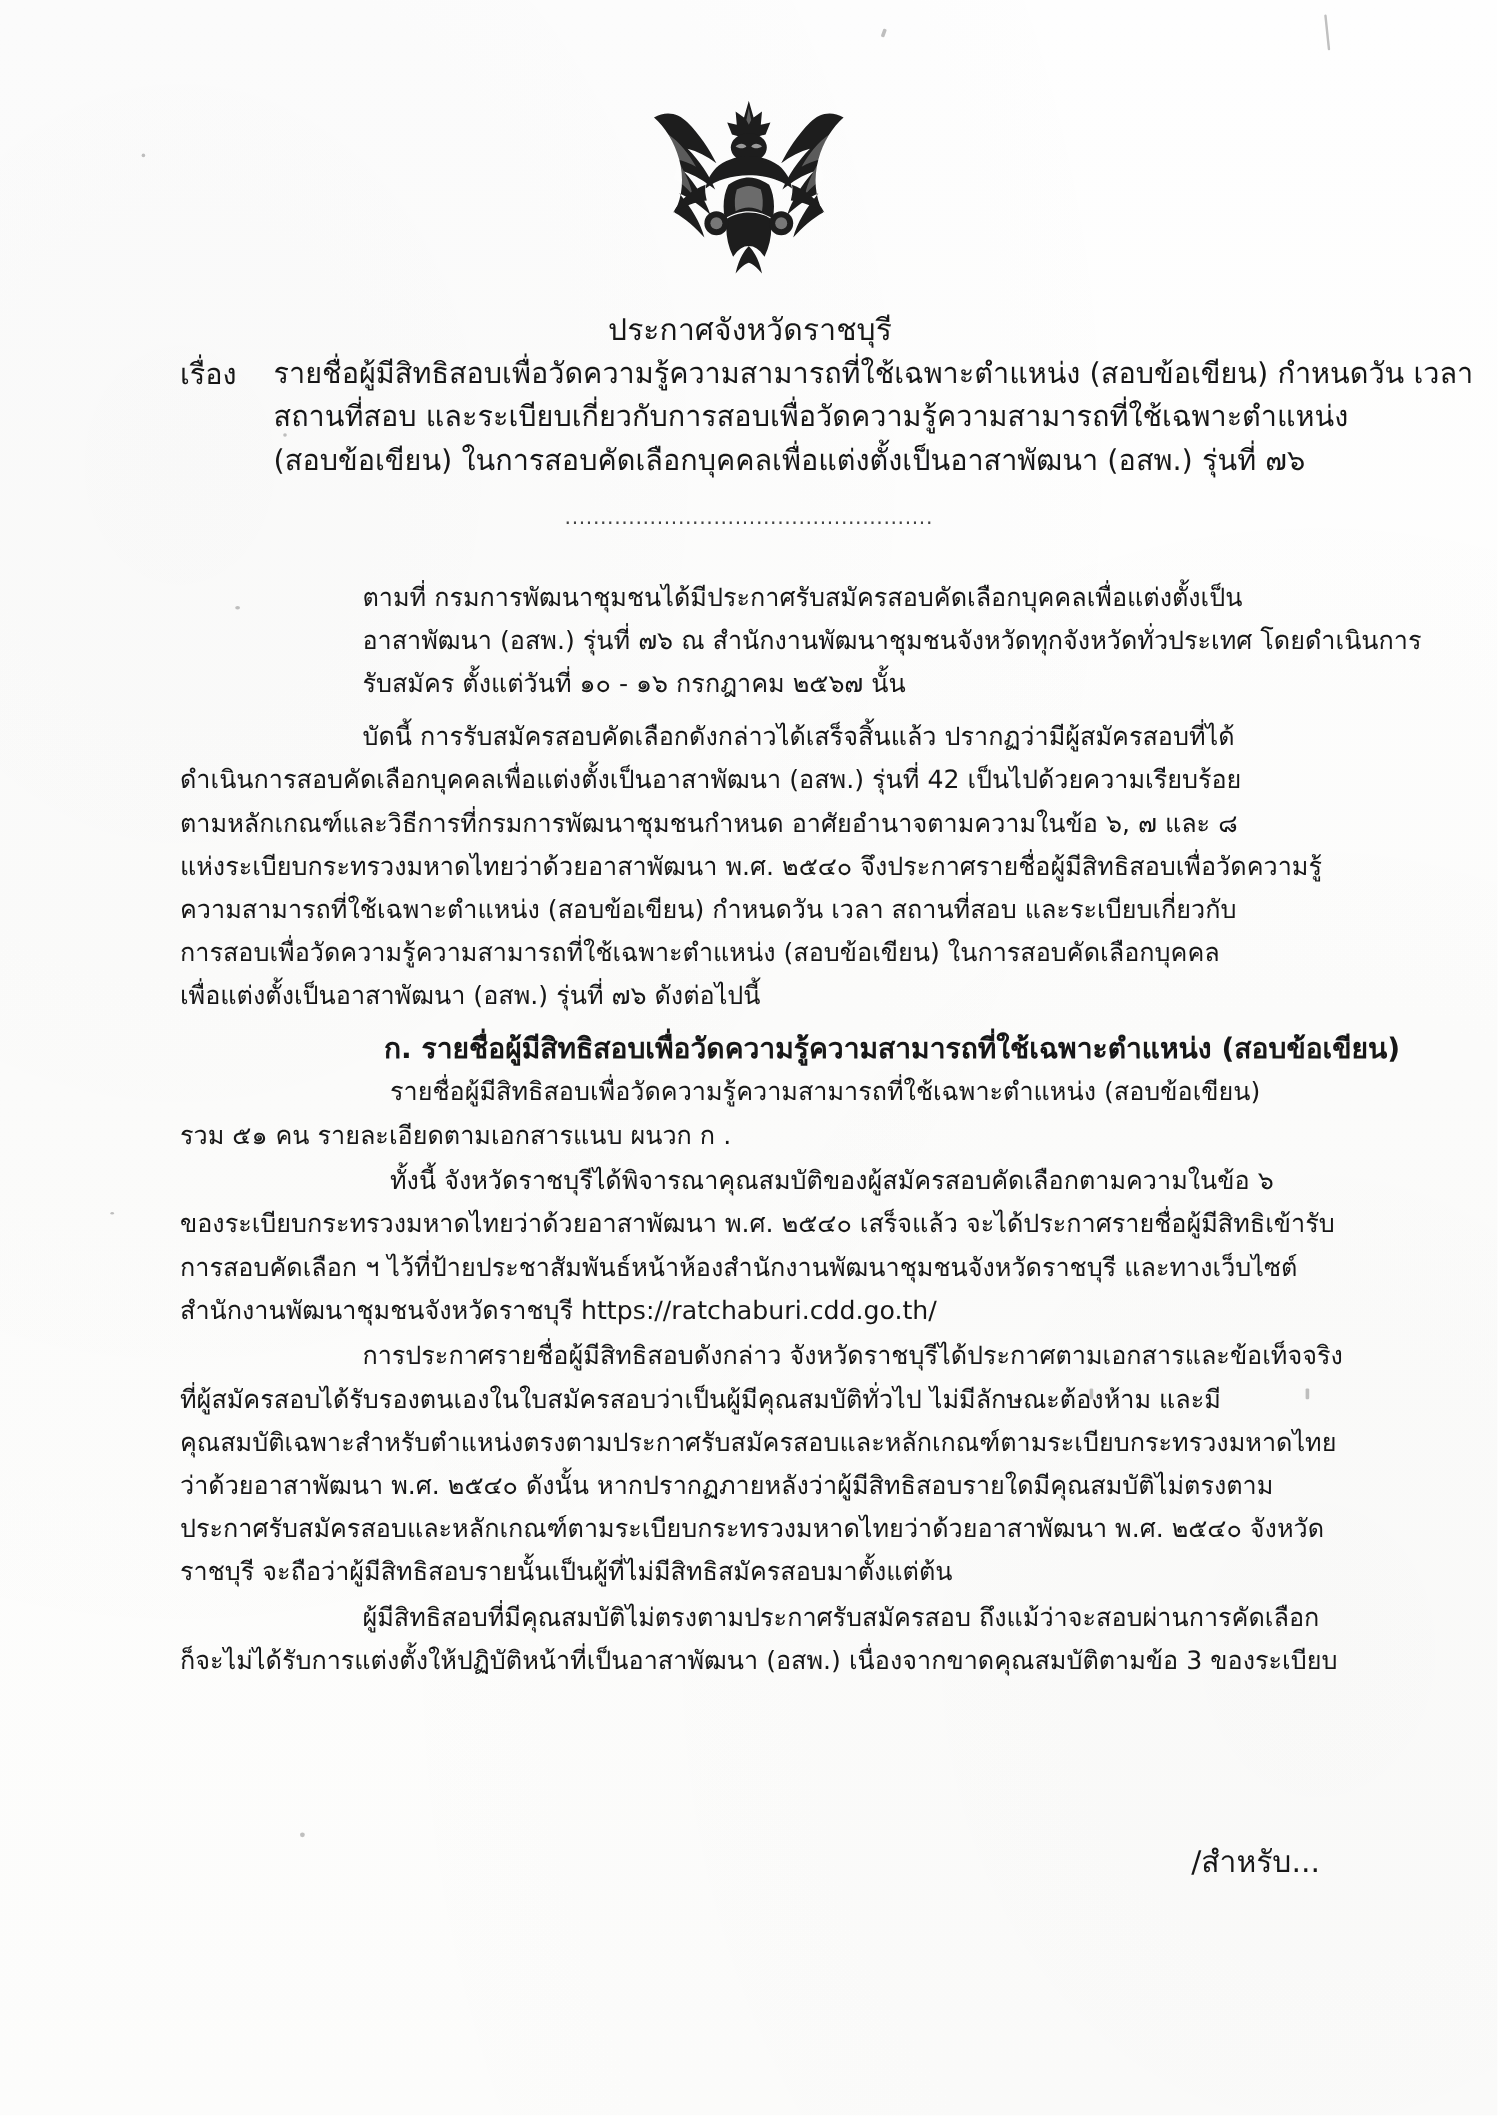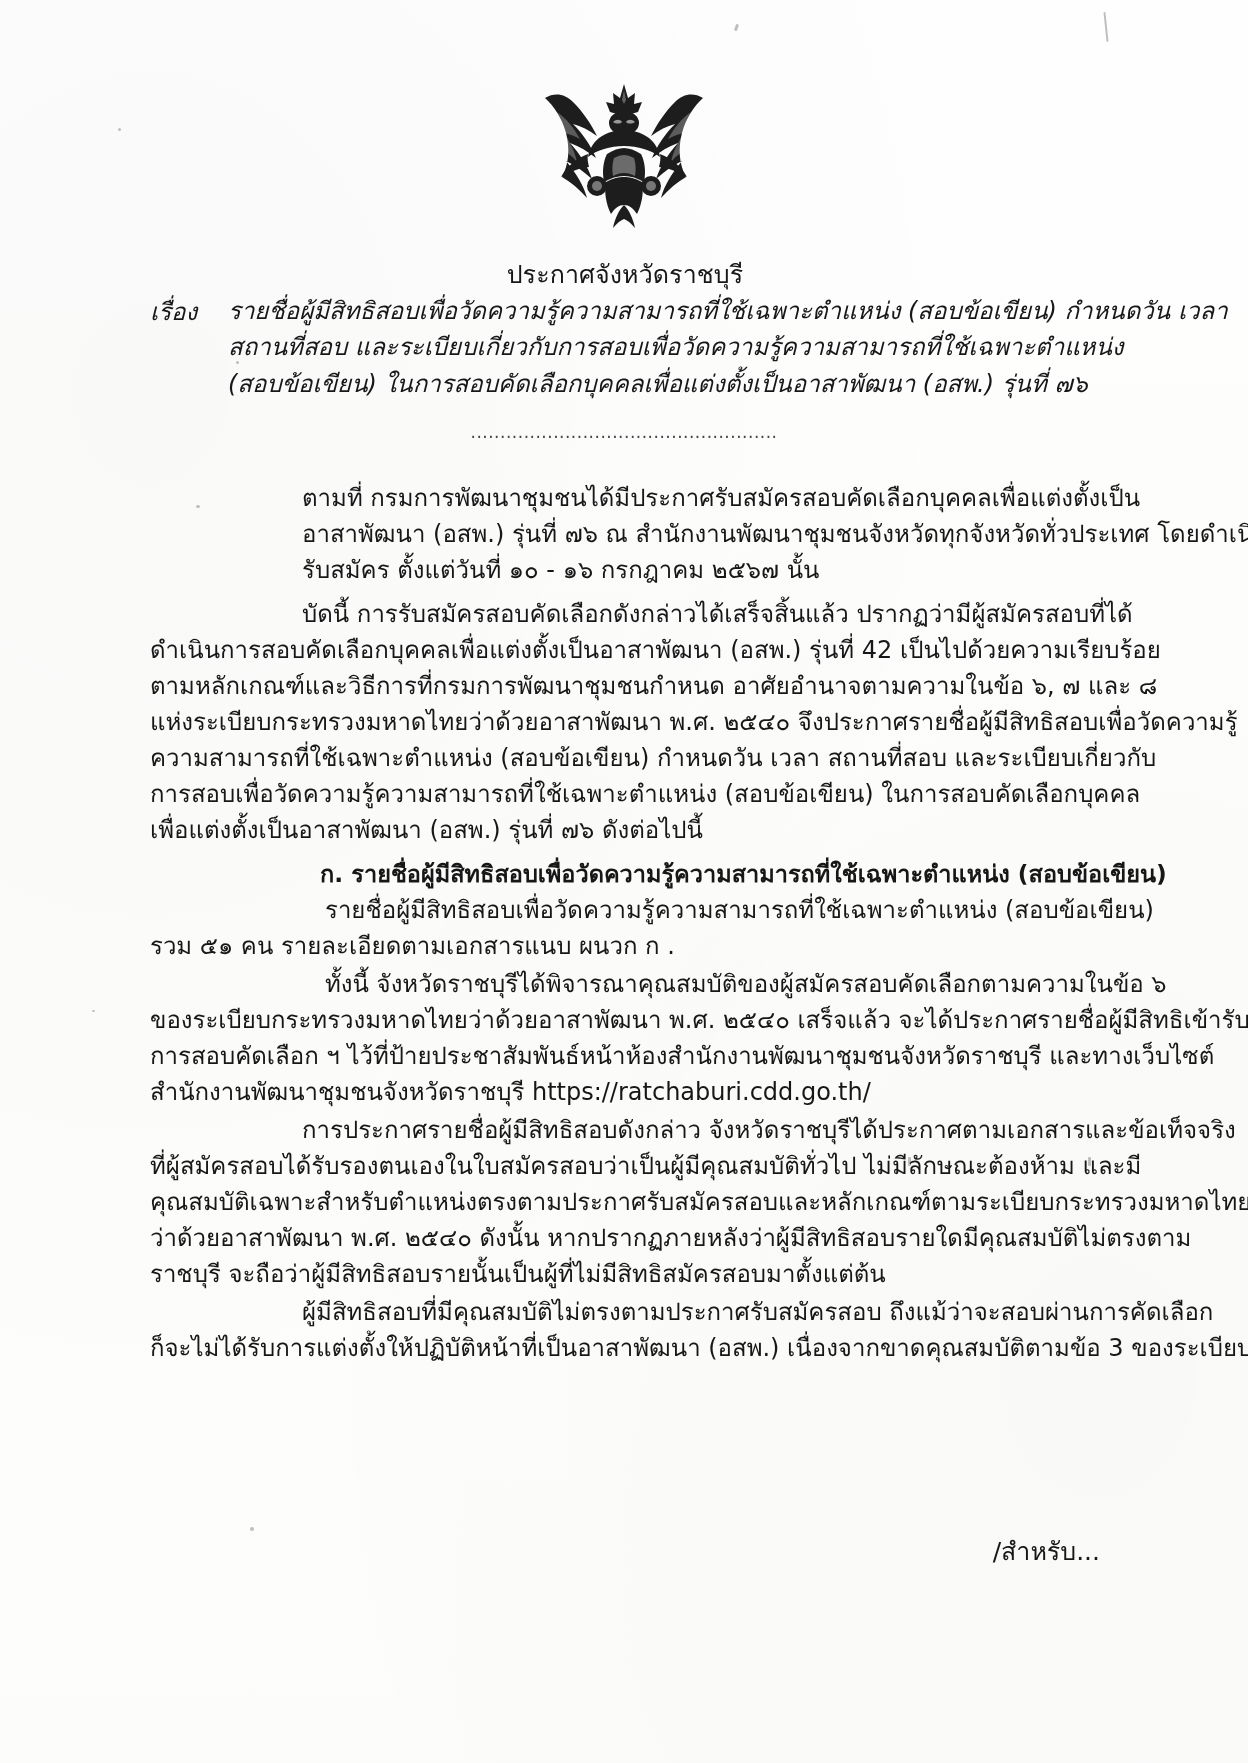--- a/index.html
+++ b/index.html
@@ -75,21 +75,20 @@
 
   .subject-block {
     position: absolute;
     left: 150px;
     top: 293px;
     width: 960px;
   }
   .subject-row {
     display: flex;
     align-items: flex-start;
-    font-style: italic;
   }
   .subject-label {
     width: 78px;
     flex: 0 0 78px;
     font-size: 24px;
     line-height: 1.52;
     padding-top: 1px;
   }
   .subject-lines {
     flex: 1;
@@ -110,21 +109,21 @@
   }
 
   
   .body-block {
     position: absolute;
     left: 150px;
     top: 480px;
     width: 952px;
   }
   .para {
-    font-size: 24px;
+    font-size: 21px;
     line-height: 36px;
     margin: 0 0 2px 0;
   }
   .para .ln {
     display: block;
     white-space: nowrap;
   }
   .indent-1 { padding-left: 152px; }
   .indent-2 { padding-left: 175px; }
   .gap-sm { height: 6px; }
@@ -255,20 +254,21 @@
       <span class="ln">ของระเบียบกระทรวงมหาดไทยว่าด้วยอาสาพัฒนา พ.ศ. ๒๕๔๐ เสร็จแล้ว จะได้ประกาศรายชื่อผู้มีสิทธิเข้ารับ</span>
       <span class="ln">การสอบคัดเลือก ฯ ไว้ที่ป้ายประชาสัมพันธ์หน้าห้องสำนักงานพัฒนาชุมชนจังหวัดราชบุรี และทางเว็บไซต์</span>
       <span class="ln">สำนักงานพัฒนาชุมชนจังหวัดราชบุรี https://ratchaburi.cdd.go.th/</span>
     </div>
 
     <div class="para">
       <span class="ln indent-1">การประกาศรายชื่อผู้มีสิทธิสอบดังกล่าว จังหวัดราชบุรีได้ประกาศตามเอกสารและข้อเท็จจริง</span>
       <span class="ln">ที่ผู้สมัครสอบได้รับรองตนเองในใบสมัครสอบว่าเป็นผู้มีคุณสมบัติทั่วไป ไม่มีลักษณะต้องห้าม และมี</span>
       <span class="ln">คุณสมบัติเฉพาะสำหรับตำแหน่งตรงตามประกาศรับสมัครสอบและหลักเกณฑ์ตามระเบียบกระทรวงมหาดไทย</span>
       <span class="ln">ว่าด้วยอาสาพัฒนา พ.ศ. ๒๕๔๐ ดังนั้น หากปรากฏภายหลังว่าผู้มีสิทธิสอบรายใดมีคุณสมบัติไม่ตรงตาม</span>
+      <span class="ln">ประกาศรับสมัครสอบและหลักเกณฑ์ตามระเบียบกระทรวงมหาดไทยว่าด้วยอาสาพัฒนา พ.ศ. ๒๕๔๐ จังหวัด</span>
       <span class="ln">ราชบุรี จะถือว่าผู้มีสิทธิสอบรายนั้นเป็นผู้ที่ไม่มีสิทธิสมัครสอบมาตั้งแต่ต้น</span>
     </div>
 
     <div class="para">
       <span class="ln indent-1">ผู้มีสิทธิสอบที่มีคุณสมบัติไม่ตรงตามประกาศรับสมัครสอบ ถึงแม้ว่าจะสอบผ่านการคัดเลือก</span>
       <span class="ln">ก็จะไม่ได้รับการแต่งตั้งให้ปฏิบัติหน้าที่เป็นอาสาพัฒนา (อสพ.) เนื่องจากขาดคุณสมบัติตามข้อ 3 ของระเบียบ</span>
     </div>
 
   </div>
 

